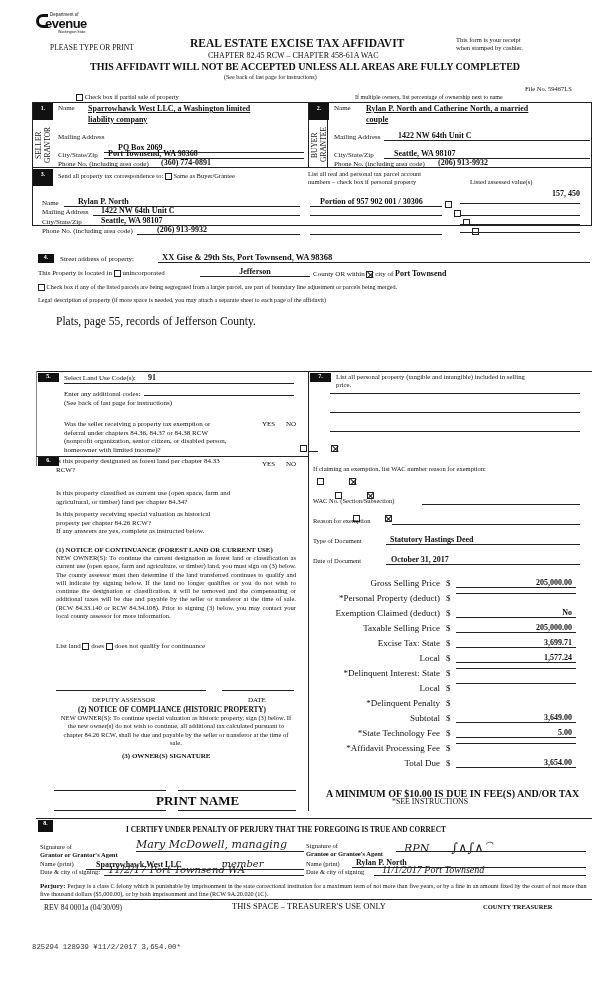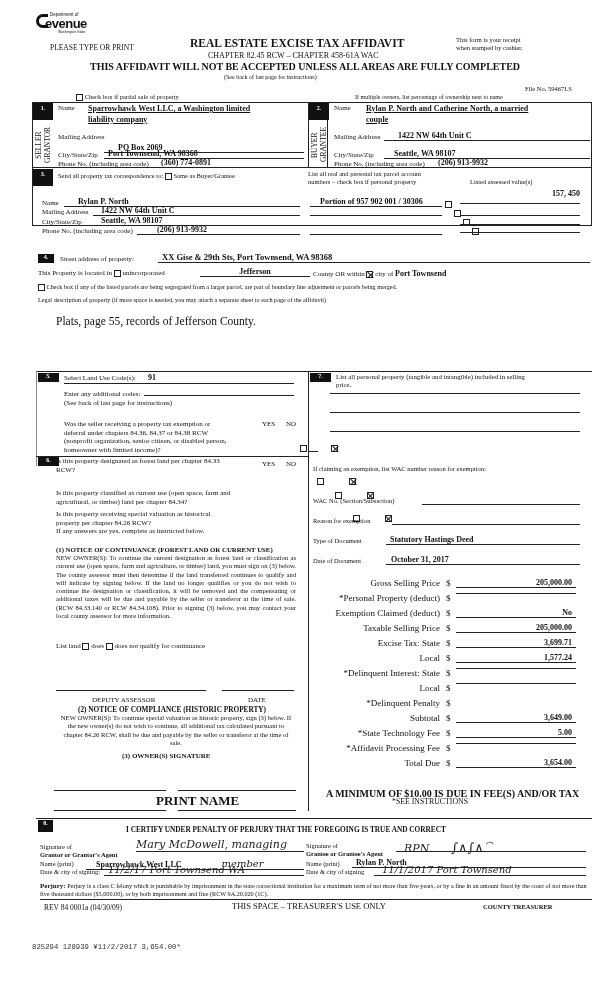--- a/index.html
+++ b/index.html
@@ -337,21 +337,21 @@
   <div>Signature of</div>
     <div class="b">Grantee or Grantee's Agent</div>
 </div>
 <div class="abs ul" style="left:396px;top:838px;width:190px;height:14px;">
   <span class="hand" style="font-size:11px;margin-left:8px;">RPN</span>
   <span class="hand" style="font-size:13px;margin-left:20px;">∫∧∫∧⁀</span>
 </div>
 <div class="abs lbl" style="left:306px;top:860px;font-size:6.5px;">Name (print)</div>
 <div class="abs val ul" style="left:352px;top:858px;width:234px;padding-left:4px;">Rylan P. North</div>
 <div class="abs lbl" style="left:306px;top:868px;font-size:6.5px;">Date &amp; city of signing</div>
-<div class="abs hand ul" style="left:374px;top:864px;width:212px;font-size:10px;padding-left:8px;white-space:nowrap;">11/1/2017  Port Townsend</div>
+<div class="abs hand ul" style="left:374px;top:864px;width:212px;font-size:10px;padding-left:8px;white-space:nowrap;font-family:Liberation Serif, serif;">11/1/2017  Port Townsend</div>
 
 <div class="abs" style="left:40px;top:882px;width:550px;font-size:6.2px;line-height:8px;">
   <span class="b" style="font-size:7px;">Perjury:</span>
   <span>Perjury is a class C felony which is punishable by imprisonment in the state correctional institution for a maximum term of not more than five years, or by a fine in an amount fixed by the court of not more than five thousand dollars ($5,000.00), or by both imprisonment and fine (RCW 9A.20.020 (1C).</span>
 </div>
 <div class="abs" style="left:40px;top:899px;width:552px;height:1px;background:#222;"></div>
 
 
 <div class="abs" style="left:44px;top:903px;font-size:7.5px;">REV 84 0001a (04/30/09)</div>
 <div class="abs" style="left:232px;top:901px;font-size:8.5px;">THIS SPACE – TREASURER'S USE ONLY</div>

